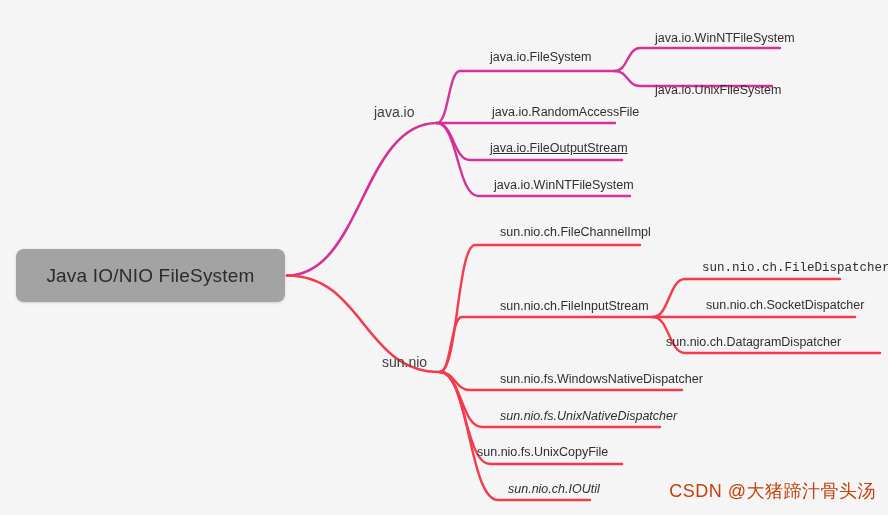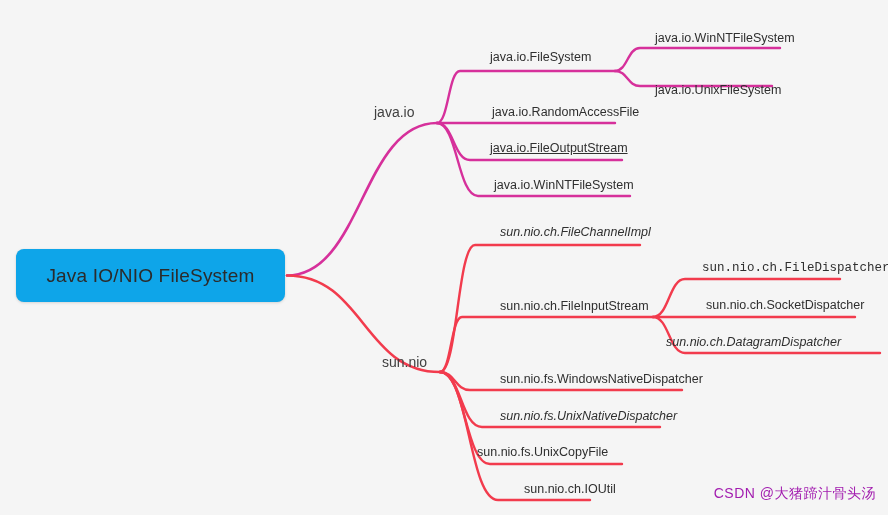--- a/index.html
+++ b/index.html
@@ -28,21 +28,21 @@
     width: 888px;
     height: 515px;
     pointer-events: none;
   }
   .root-node {
     position: absolute;
     left: 16px;
     top: 249px;
     width: 269px;
     height: 53px;
-    background: #0ea5e9;
+    background: #a3a3a3;
     border-radius: 8px;
     box-shadow: 0 1px 3px rgba(0,0,0,0.13), 0 0 1px rgba(0,0,0,0.10);
     display: flex;
     align-items: center;
     justify-content: center;
     box-sizing: border-box;
   }
   .root-label {
     font-size: 19px;
     color: #2b2b2b;
@@ -61,22 +61,22 @@
     position: absolute;
     font-size: 14px;
     color: #404040;
     white-space: nowrap;
     line-height: 1;
   }
   .watermark {
     position: absolute;
     right: 12px;
     bottom: 12px;
-    font-size: 14px;
-    color: #a21caf;
+    font-size: 18px;
+    color: #c2410c;
     white-space: nowrap;
     letter-spacing: 0.5px;
   }
 </style>
 </head>
 <body>
 
 <div id="mindmap-canvas">
 
   <svg class="edges" viewBox="0 0 888 515" width="888" height="515" xmlns="http://www.w3.org/2000/svg">
@@ -107,25 +107,25 @@
 
   <div id="label-layer">
       <div class="branch-label" style="left: 374px; top: 105px;">java.io</div>
       <div class="node-label" style="left: 490px; top: 51px;">java.io.FileSystem</div>
       <div class="node-label" style="left: 655px; top: 32px;">java.io.WinNTFileSystem</div>
       <div class="node-label" style="left: 655px; top: 84px;">java.io.UnixFileSystem</div>
       <div class="node-label" style="left: 492px; top: 106px;">java.io.RandomAccessFile</div>
       <div class="node-label" style="left: 490px; top: 142px; text-decoration: underline;">java.io.FileOutputStream</div>
       <div class="node-label" style="left: 494px; top: 179px;">java.io.WinNTFileSystem</div>
       <div class="branch-label" style="left: 374px; top: 355px; margin-left: 8px;">sun.nio</div>
-      <div class="node-label" style="left: 500px; top: 226px; font-style: italic;">sun.nio.ch.FileChannelImpl</div>
+      <div class="node-label" style="left: 500px; top: 226px;">sun.nio.ch.FileChannelImpl</div>
       <div class="node-label" style="left: 500px; top: 300px;">sun.nio.ch.FileInputStream</div>
       <div class="node-label" style="left: 702px; top: 262px; font-family: Liberation Mono, monospace;">sun.nio.ch.FileDispatcher</div>
       <div class="node-label" style="left: 706px; top: 299px;">sun.nio.ch.SocketDispatcher</div>
-      <div class="node-label" style="left: 666px; top: 336px; font-style: italic;">sun.nio.ch.DatagramDispatcher</div>
+      <div class="node-label" style="left: 666px; top: 336px;">sun.nio.ch.DatagramDispatcher</div>
       <div class="node-label" style="left: 500px; top: 373px;">sun.nio.fs.WindowsNativeDispatcher</div>
       <div class="node-label" style="left: 500px; top: 410px; font-style: italic;">sun.nio.fs.UnixNativeDispatcher</div>
       <div class="node-label" style="left: 477px; top: 446px;">sun.nio.fs.UnixCopyFile</div>
-      <div class="node-label" style="left: 524px; top: 483px;">sun.nio.ch.IOUtil</div>
+      <div class="node-label" style="left: 508px; top: 483px; font-style: italic;">sun.nio.ch.IOUtil</div>
     </div>
 
   <div class="watermark">CSDN @大猪蹄汁骨头汤</div>
 </div>
 
 </body></html>

